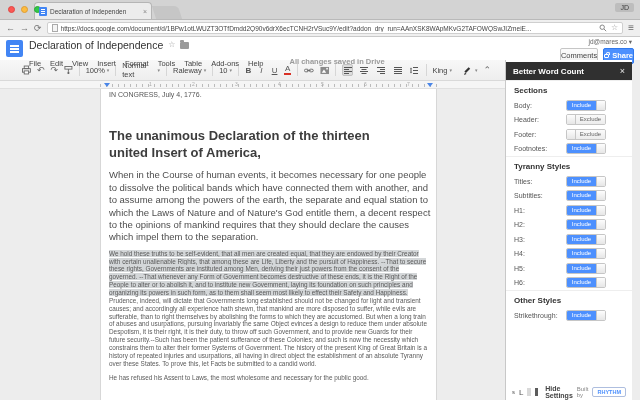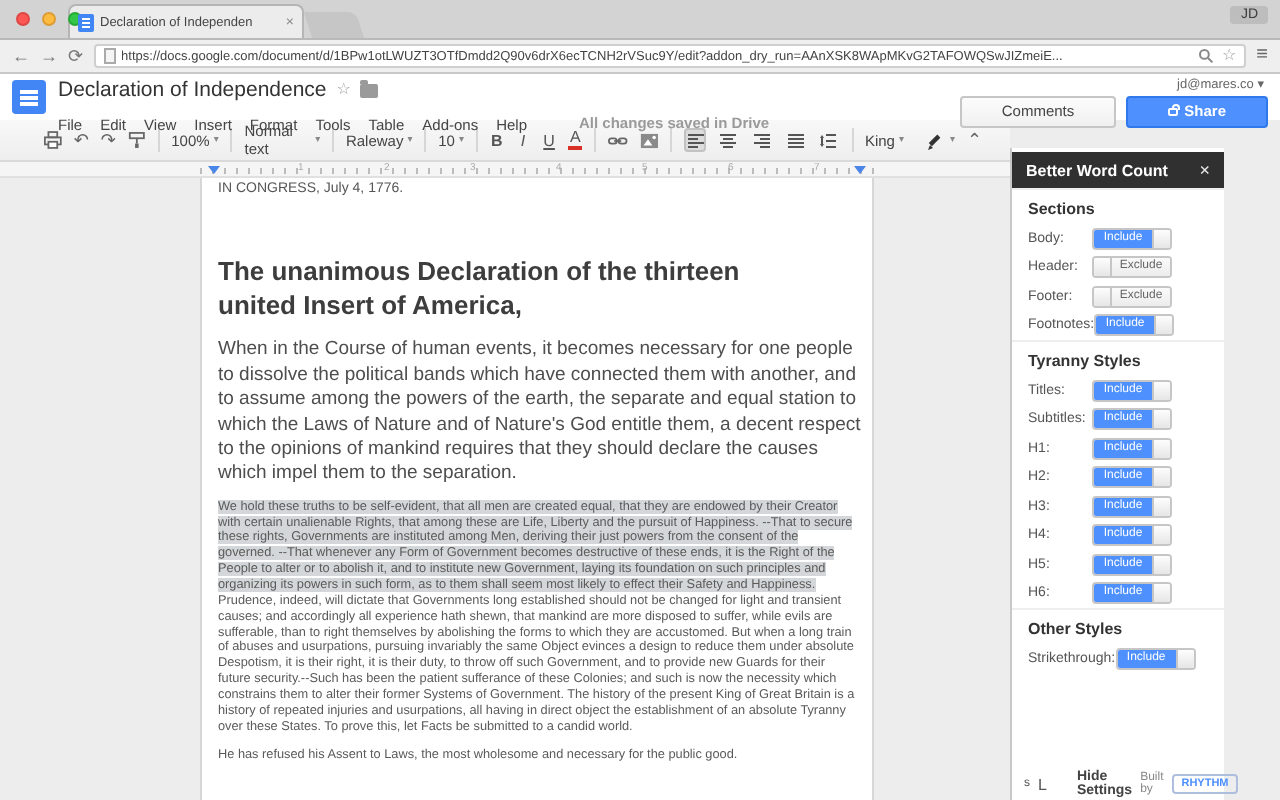--- a/index.html
+++ b/index.html
@@ -35,21 +35,21 @@
   .title-row { display:flex; align-items:center; gap:5px; margin-top:2px; }
   .doc-title { font-size:10.5px; color:#333; }
   .folder-icon { width:9px; height:7px; background:#9a9a9a; border-radius:1px; position:relative; }
   .folder-icon:before { content:""; position:absolute; top:-2px; left:0; width:4px; height:2px; background:#9a9a9a; border-radius:1px 1px 0 0; }
   .menu-row { display:flex; gap:9px; margin-top:1px; align-items:center; }
   .menu-item { font-size:7.5px; color:#444; }
   .saved-status { font-size:7.5px; color:#9a9a9a; margin-left:8px;font-weight:bold; }
   .header-right { position:absolute; right:6px; top:0; text-align:right; }
   .account { font-size:6.5px; color:#666; margin:1px 2px 2px 0; }
   .hdr-buttons { display:flex; gap:5px; }
-  .btn { font-size:7.5px; border-radius:2px; padding:2px 20px; line-height:1.3; }
+  .btn { font-size:7.5px; border-radius:2px; padding:2px 0; line-height:1.3; }
   .btn-comments { background:linear-gradient(#fcfcfc,#f0f0f0); border:1px solid #c6c6c6; color:#444; }
   .btn-share { border:1px solid #3079ed; color:#fff; font-weight:bold; display:flex; align-items:center; gap:3px; }
   .lock-icon { width:5px; height:4px; border:1px solid #fff; border-radius:1px; position:relative; display:inline-block; }
   .lock-icon:before { content:""; position:absolute; left:0.5px; top:-3px; width:2.5px; height:2.5px; border:1px solid #fff; border-bottom:none; border-radius:2px 2px 0 0; }
 
   
   .workspace { display:flex; height:340px; }
   .editor-col { width:505px; display:flex; flex-direction:column; }
 
   .toolbar { height:21px; background:linear-gradient(#f8f8f8,#eee); border-bottom:1px solid #d9d9d9; display:flex; align-items:center; padding:0 6px 0 22px; gap:6px; font-size:7.5px; color:#555; }
@@ -75,21 +75,21 @@
   .canvas { flex:1; background:#ededed; position:relative; overflow:hidden; }
   .page { position:absolute; left:100px; top:0; width:337px; height:100%; background:#fff; border-left:1px solid #d7d7d7; border-right:1px solid #d7d7d7; padding:2px 7px 0 8px; }
   .congress-line { font-size:7px; color:#555; }
   .doc-heading { margin-top:29px; font-size:13px; font-weight:bold; color:#3d3d3d; line-height:1.32; width:300px; }
   .para1 { margin-top:8px; font-size:9.5px; line-height:12.4px; color:#4e4e4e; width:322px; }
   .para2 { margin-top:6px; font-size:6.4px; line-height:7.85px; color:#5a5a5a; }
   .hl { background:#d4d7d9; }
   .para3 { margin-top:7px; font-size:6.4px; line-height:7.85px; color:#5a5a5a; }
 
   
-  .sidebar { width:107px; background:#fff; border-left:1px solid #c8c8c8; position:relative; display:flex; flex-direction:column;margin-top:14px; }
+  .sidebar { width:127px; background:#fff; border-left:1px solid #c8c8c8; position:relative; display:flex; flex-direction:column; }
   .sb-header { height:18px; background:#303030; color:#fff; display:flex; align-items:center; padding:0 7px; margin-top:2px; }
   .sb-title { font-size:8px; font-weight:bold; flex:1; }
   .sb-close { font-size:9px; color:#e8e8e8; }
   .sb-stats { display:flex; justify-content:flex-end; gap:9px; padding:10px 14px 8px 0; }
   .stat-col { text-align:center; }
   .stat-h { font-size:6px; color:#999; }
   .stat-v { font-size:8px; font-weight:bold; color:#222; margin-top:3px; }
   .sb-groups { flex:1; }
   .sb-heading { font-size:8px; font-weight:bold; color:#333; padding:5px 8px 3px 8px; border-top:1px solid #eee; }
   .sb-row { display:flex; align-items:center; height:14.5px; padding:0 26px 0 8px; }

